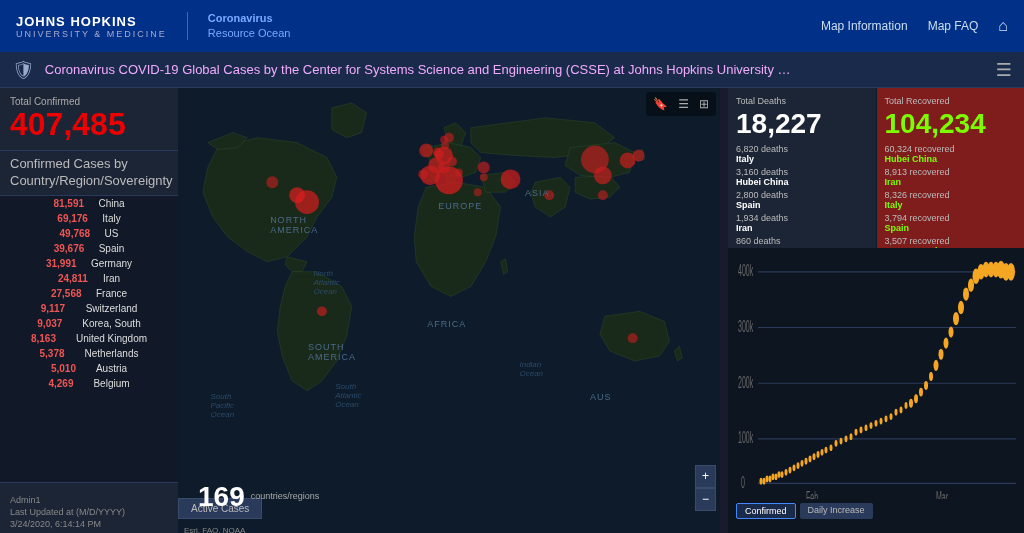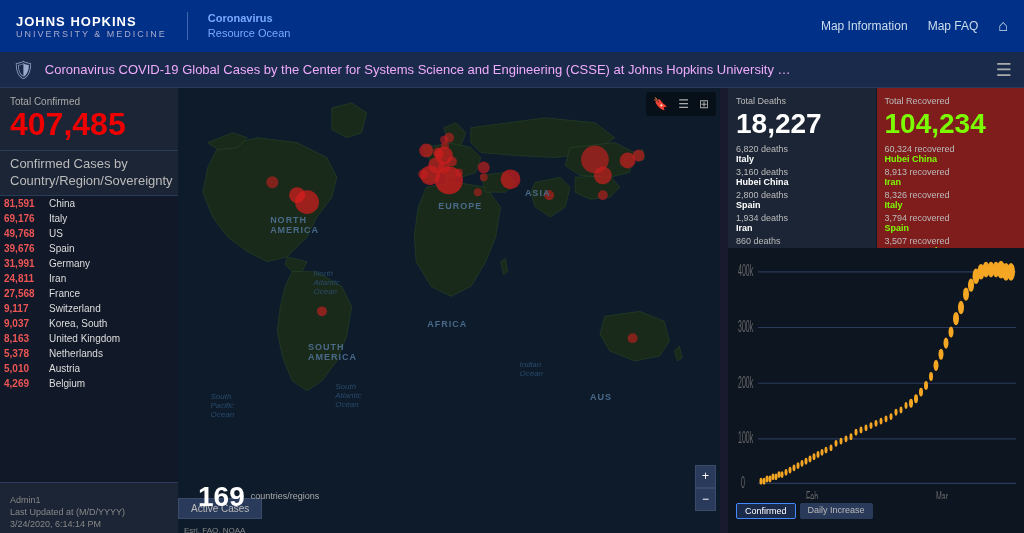--- a/index.html
+++ b/index.html
@@ -28,21 +28,21 @@
     #main { display: flex; height: calc(533px - 80px); }
 
     
     #left-panel { width: 178px; background: #111827; display: flex; flex-direction: column; flex-shrink: 0; }
     #confirmed-box { background: #1c2535; padding: 8px 10px; border-bottom: 1px solid #2a3a5a; }
     #confirmed-box .label { font-size: 10px; color: #aaa; }
     #confirmed-box .number { color: #e00; font-size: 32px; font-weight: bold; line-height: 1.1; }
     #country-list-header { background: #1c2535; padding: 5px 10px; border-bottom: 1px solid #2a3a5a; }
     #country-list-header .text { font-size: 13px; color: #bbb; line-height: 1.3; }
     #country-list { flex: 1; overflow: hidden; background: #111827; }
-    .country-item { display: flex; justify-content: flex-start; padding: 2px 4px; font-size: 10px; }
+    .country-item { display: flex; justify-content: center; padding: 2px 4px; font-size: 10px; }
     .country-item .count { color: #e55; font-weight: bold; min-width: 45px; }
     .country-item .name { color: #ddd; }
     #left-footer { background: #1c2535; padding: 12px 10px; border-top: 1px solid #2a3a5a; }
     #left-footer .admin { font-size: 9px; color: #888; }
     #left-footer .updated { font-size: 9px; color: #888; margin-top: 2px; }
 
     
     #map-area { flex: 1; background: #0d1b2a; position: relative; overflow: hidden; }
     #map-area canvas, #map-area .map-bg { width: 100%; height: 100%; }
     .map-bg { position: absolute; inset: 0; background: #0d1b2a; }
@@ -76,21 +76,21 @@
 
     #chart-area { flex: 1; background: #0d1520; padding: 6px 8px; position: relative; }
     #chart-svg-container { width: 100%; height: calc(100% - 36px); }
     #chart-tabs { display: flex; gap: 4px; margin-top: 4px; }
     .chart-tab { background: #2a3a5a; color: #bbb; padding: 2px 8px; font-size: 9px; cursor: pointer; border-radius: 2px; }
     .chart-tab.active { background: #1a2a4a; color: #fff; border: 1px solid #4488ff; }
 
     .ocean-label { position: absolute; color: #2a4a6a; font-size: 8px; font-style: italic; pointer-events: none; }
 
     
-    .continent-label { position: absolute; color: #4a6a8a; font-size: 9px; font-weight: bold; letter-spacing: 1px; pointer-events: none; text-transform: uppercase; }
+    .continent-label { position: absolute; color: #4a6a8a; font-size: 9px; font-weight: normal; letter-spacing: 1px; pointer-events: none; text-transform: uppercase; }
   </style>
 </head>
 <body>
 
 <div id="header">
   <div class="logo-area">
     <div>
       <div class="logo-text">
         <div class="university">JOHNS HOPKINS</div>
         <div class="medicine">UNIVERSITY &amp; MEDICINE</div>

